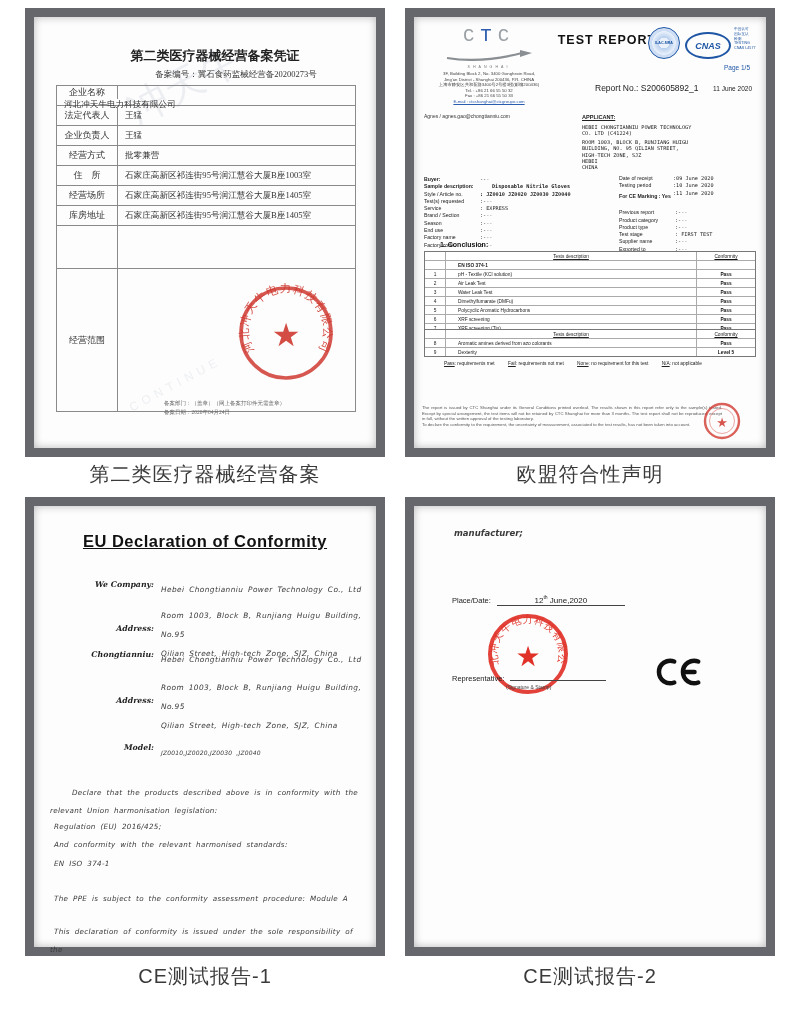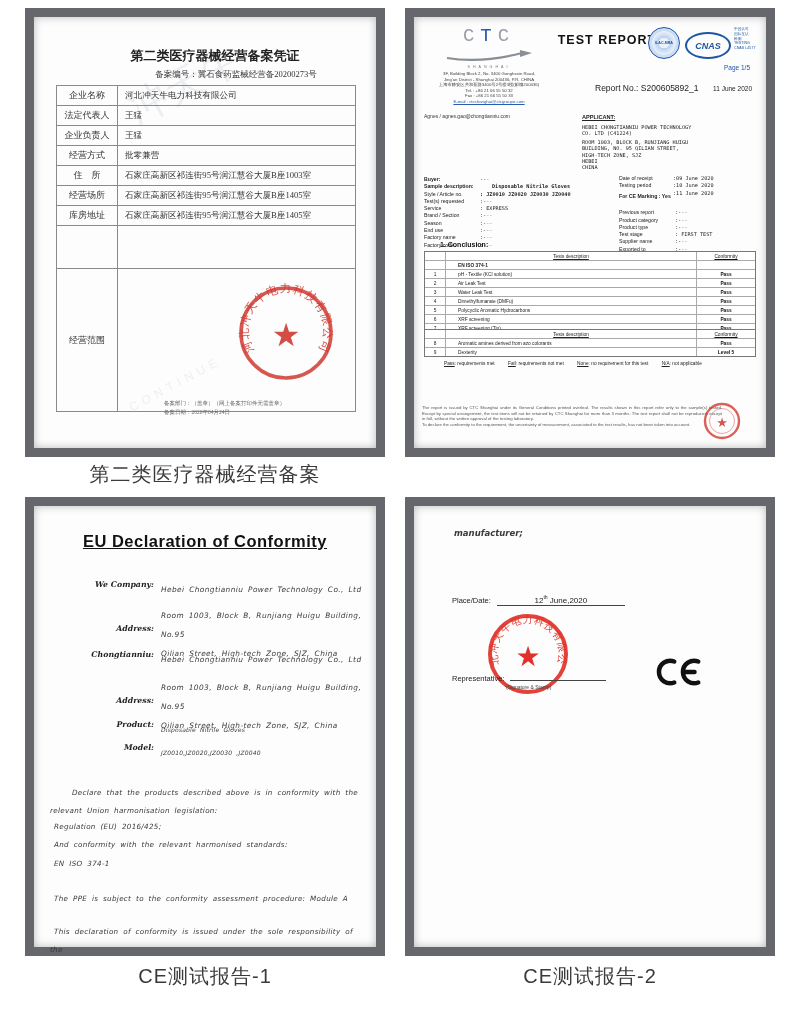--- a/index.html
+++ b/index.html
@@ -76,21 +76,21 @@
 <div id="stage">
 
   <div class="panel" style="left:25px;top:8px;width:360px;height:449px;">
     <div class="abs wm" style="left:90px;top:40px;font-size:40px;font-family:'Liberation Serif',serif;">冲天牛</div>
     <div class="abs wm" style="left:90px;top:360px;font-size:12px;letter-spacing:5px;">CONTINUE</div>
 
     <div class="abs cert-title" style="left:0;right:0;top:30px;margin-left:20px;">第二类医疗器械经营备案凭证</div>
     <div class="abs cert-sub" style="left:80px;right:18px;top:52px;">备案编号：冀石食药监械经营备20200273号</div>
 
     <div class="ctable" style="left:22px;top:68px;width:298px;">
-      <div class="crow" style="height:19px;">
+      <div class="crow" style="height:19px;flex-direction:column;">
         <div class="clab">企业名称</div>
         <div class="cval">河北冲天牛电力科技有限公司</div>
       </div>
       <div class="crow" style="height:19px;">
         <div class="clab">法定代表人</div>
         <div class="cval">王猛</div>
       </div>
       <div class="crow" style="height:19px;">
         <div class="clab">企业负责人</div>
         <div class="cval">王猛</div>
@@ -299,20 +299,21 @@
       <div>The report is issued by CTC Shanghai  under its General Conditions printed overleaf. The results shown in this report refer only to the sample(s) tested. Except by special arrangement, the test items will not be retained by CTC Shanghai  for more than 3 months. The test report shall not be reproduced, except in full, without the written approval of the testing laboratory.</div>
       <div>To declare the conformity to the requirement, the uncertainty of measurement, associated to the test results, has not been taken into account.</div>
     </div>
 
     <svg class="seal-svg" style="left:288px;top:384px;" width="40" height="40" viewBox="0 0 40 40">
       <circle cx="20" cy="20" r="17" fill="none" stroke="#cf3a31" stroke-width="2.4" opacity=".8"></circle>
       <circle cx="20" cy="20" r="12.5" fill="none" stroke="#cf3a31" stroke-width=".8" opacity=".55"></circle>
       <text x="20" y="25.5" text-anchor="middle" font-size="13" fill="#cf3a31" opacity=".85" font-family="DejaVu Sans">★</text>
     </svg>
   </div>
+  <div class="caption" style="left:405px;top:461px;width:370px;">欧盟符合性声明</div>
 
   <div class="panel" style="left:25px;top:497px;width:360px;height:459px;">
     <div class="abs doc-title" style="left:0;right:0;top:26px;">EU Declaration of Conformity</div>
 
     <div class="frow" style="left:8px;top:74px;">
       <div class="flab">We Company:</div>
       <div class="fval">Hebei Chongtianniu Power Technology Co., Ltd</div>
     </div>
     <div class="frow" style="left:8px;top:100px;">
       <div class="flab" style="padding-top:18px;">Address:</div>
@@ -324,24 +325,20 @@
     <div class="frow" style="left:8px;top:144px;">
       <div class="flab">Chongtianniu:</div>
       <div class="fval">Hebei Chongtianniu Power Technology Co., Ltd</div>
     </div>
     <div class="frow" style="left:8px;top:172px;">
       <div class="flab" style="padding-top:18px;">Address:</div>
       <div class="fval">
         <div>Room 1003, Block B, Runjiang Huigu Building, No.95</div>
         <div>Qilian Street, High-tech Zone, SJZ, China</div>
       </div>
-    </div>
-    <div class="frow" style="left:8px;top:214px;">
-      <div class="flab">Product:</div>
-      <div class="fval small">Disposable Nitrile Gloves</div>
     </div>
     <div class="frow" style="left:8px;top:237px;">
       <div class="flab">Model:</div>
       <div class="fval small">JZ0010,JZ0020,JZ0030 ,JZ0040</div>
     </div>
 
     <div class="para" style="left:16px;top:278px;width:312px;text-indent:22px;">Declare that the products described above is in conformity with the relevant Union harmonisation legislation:</div>
     <div class="para" style="left:20px;top:312px;">Regulation (EU) 2016/425;</div>
     <div class="para" style="left:20px;top:330px;">And conformity with the relevant harmonised standards:</div>
     <div class="para" style="left:20px;top:349px;">EN ISO 374-1</div>

